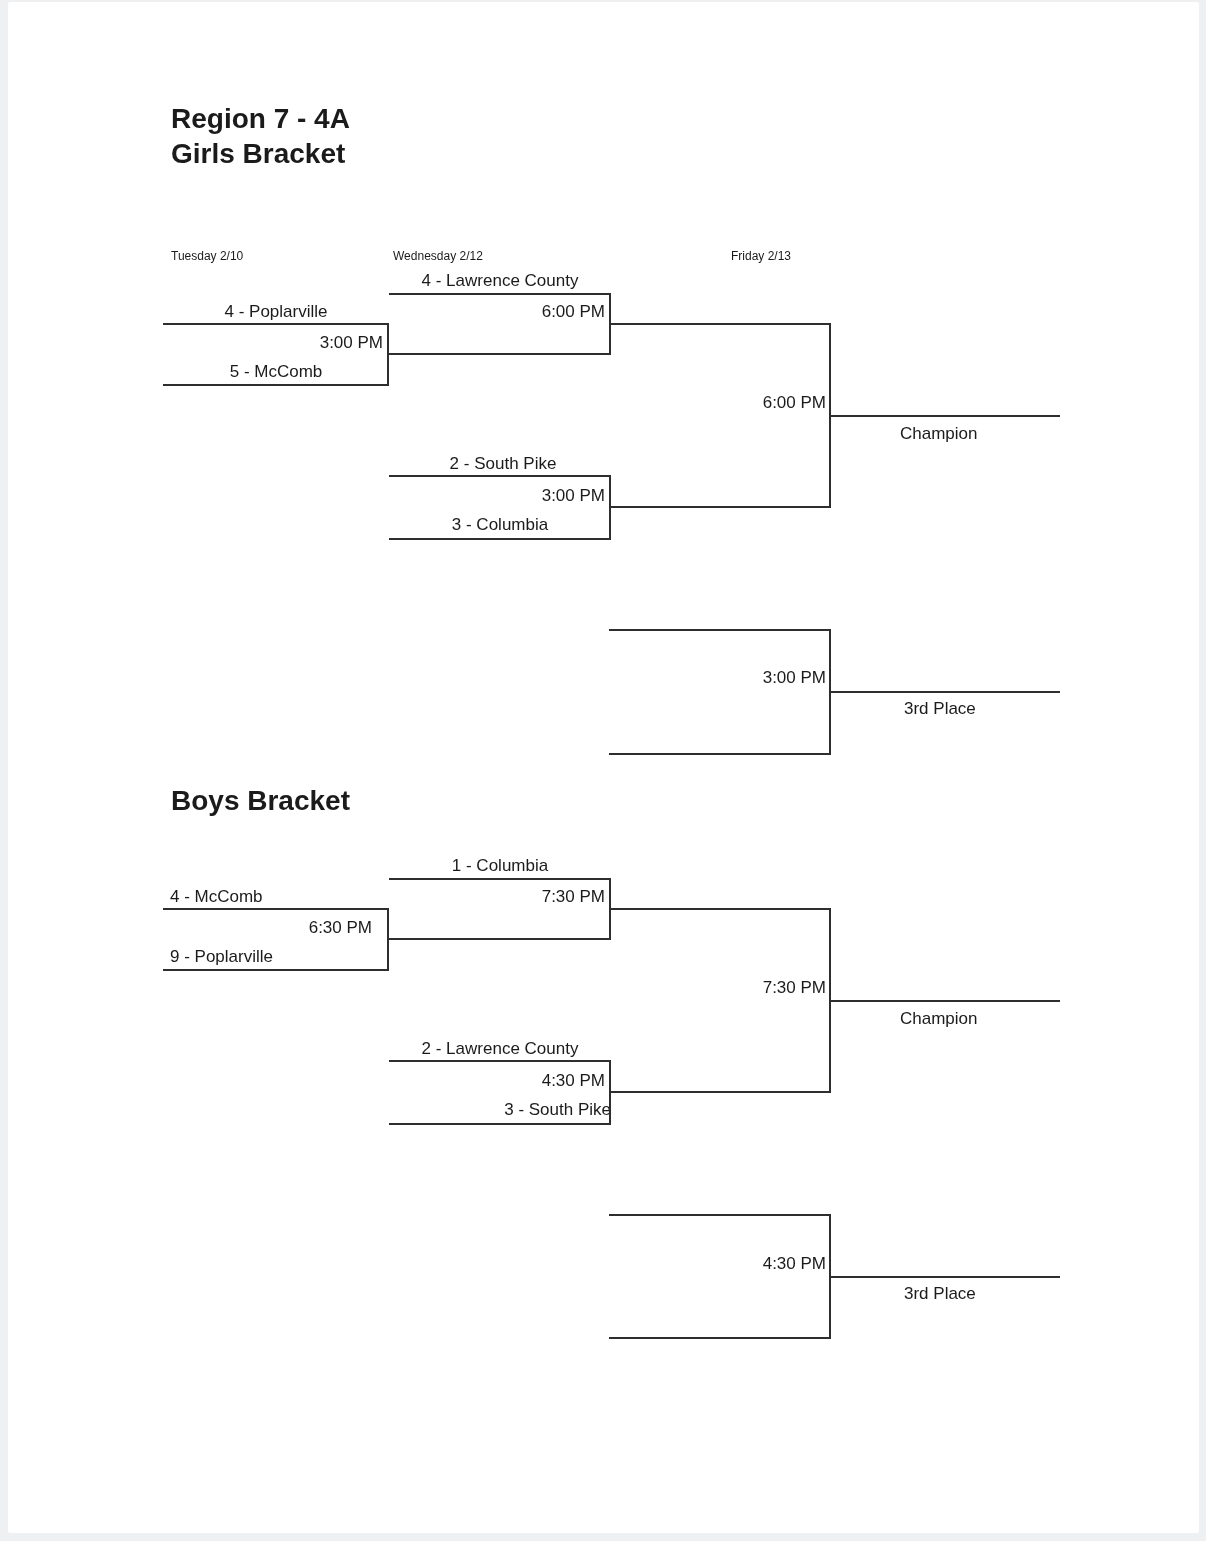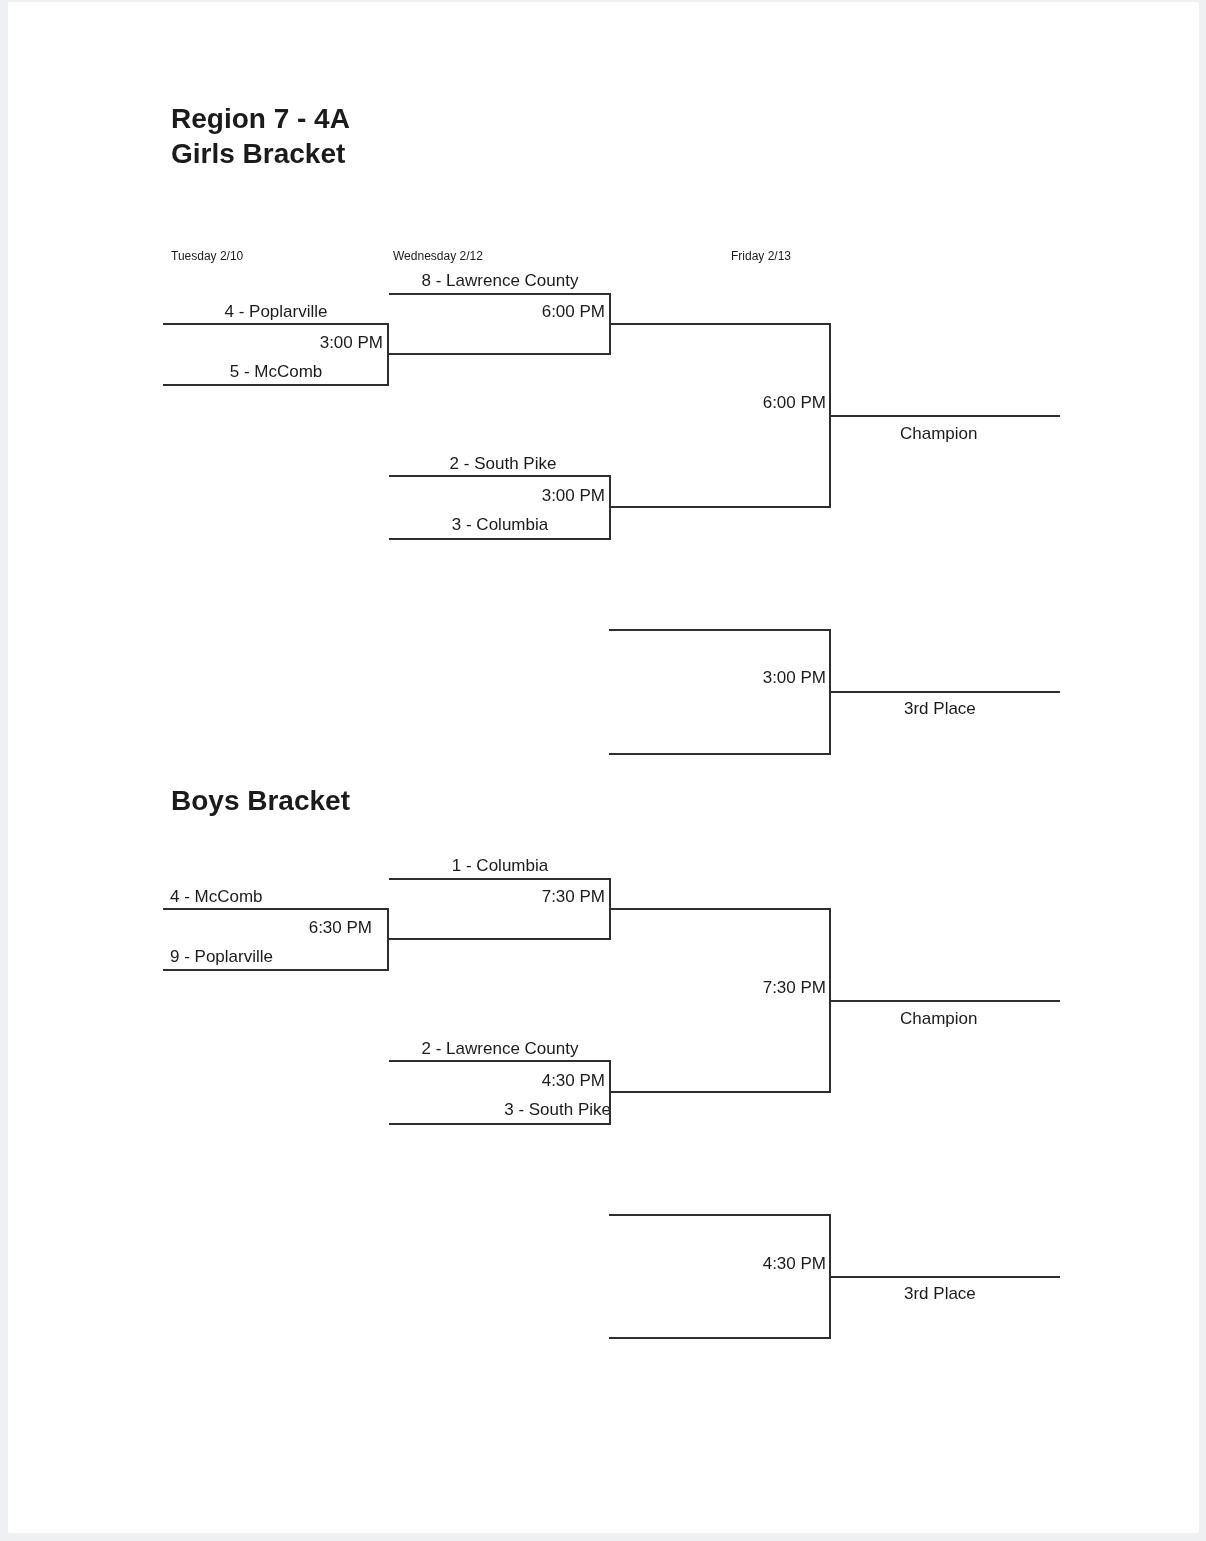--- a/index.html
+++ b/index.html
@@ -47,21 +47,21 @@
   <div class="bracket bracket--girls" style="top:0;">
 
     <div class="lbl c playin-name" style="left:155px;top:300px;width:226px;">4 - Poplarville</div>
     <div class="hl" style="left:155px;top:321px;width:226px;"></div>
     <div class="lbl r" style="left:155px;top:331px;width:220px;">3:00 PM</div>
     <div class="lbl c playin-name" style="left:155px;top:360px;width:226px;">5 - McComb</div>
     <div class="hl" style="left:155px;top:382px;width:226px;"></div>
     <div class="vl" style="left:379px;top:321px;height:63px;"></div>
     <div class="hl" style="left:379px;top:351px;width:224px;"></div>
 
-    <div class="lbl c" style="left:381px;top:269px;width:222px;">8 - Lawrence County</div>
+    <div class="lbl c" style="left:381px;top:269px;width:222px;">4 - Lawrence County</div>
     <div class="hl" style="left:381px;top:291px;width:222px;"></div>
     <div class="lbl r" style="left:381px;top:300px;width:216px;">6:00 PM</div>
     <div class="vl" style="left:601px;top:291px;height:62px;"></div>
     <div class="hl" style="left:601px;top:321px;width:222px;"></div>
 
     <div class="lbl c" style="left:384px;top:452px;width:222px;">2 - South Pike</div>
     <div class="hl" style="left:381px;top:473px;width:222px;"></div>
     <div class="lbl r" style="left:381px;top:484px;width:216px;">3:00 PM</div>
     <div class="lbl c" style="left:381px;top:513px;width:222px;">3 - Columbia</div>
     <div class="hl" style="left:381px;top:536px;width:222px;"></div>

